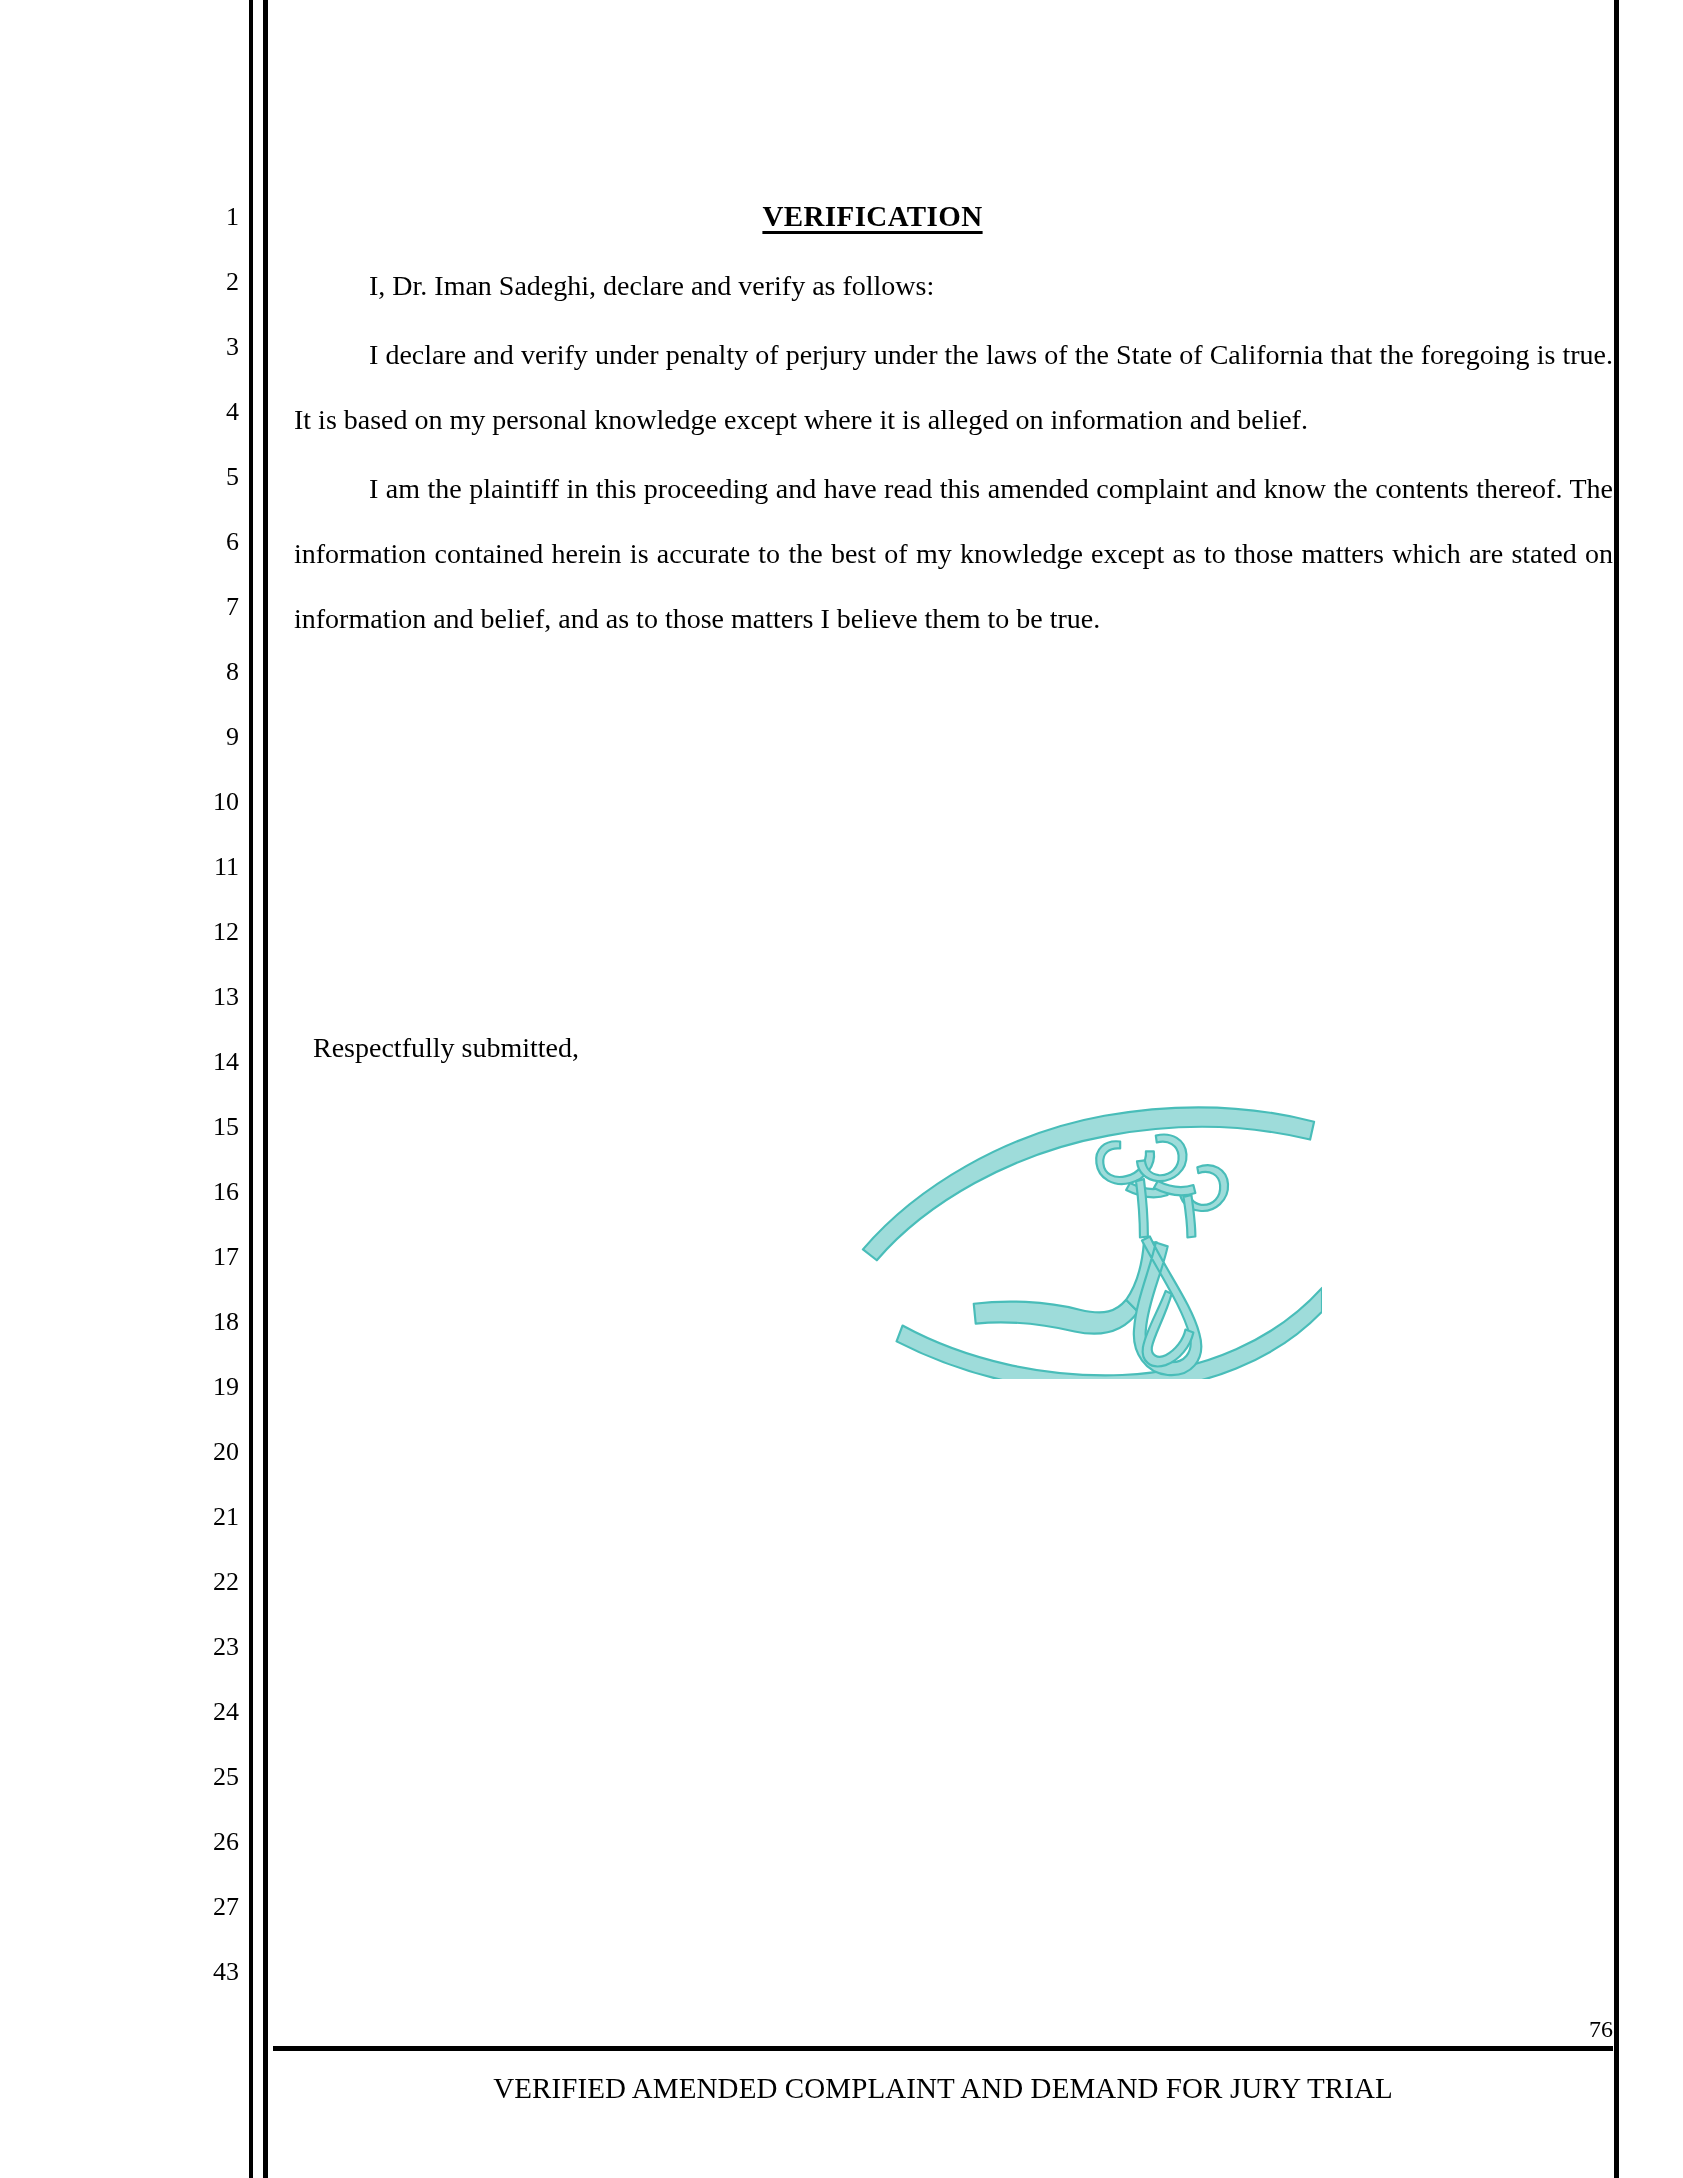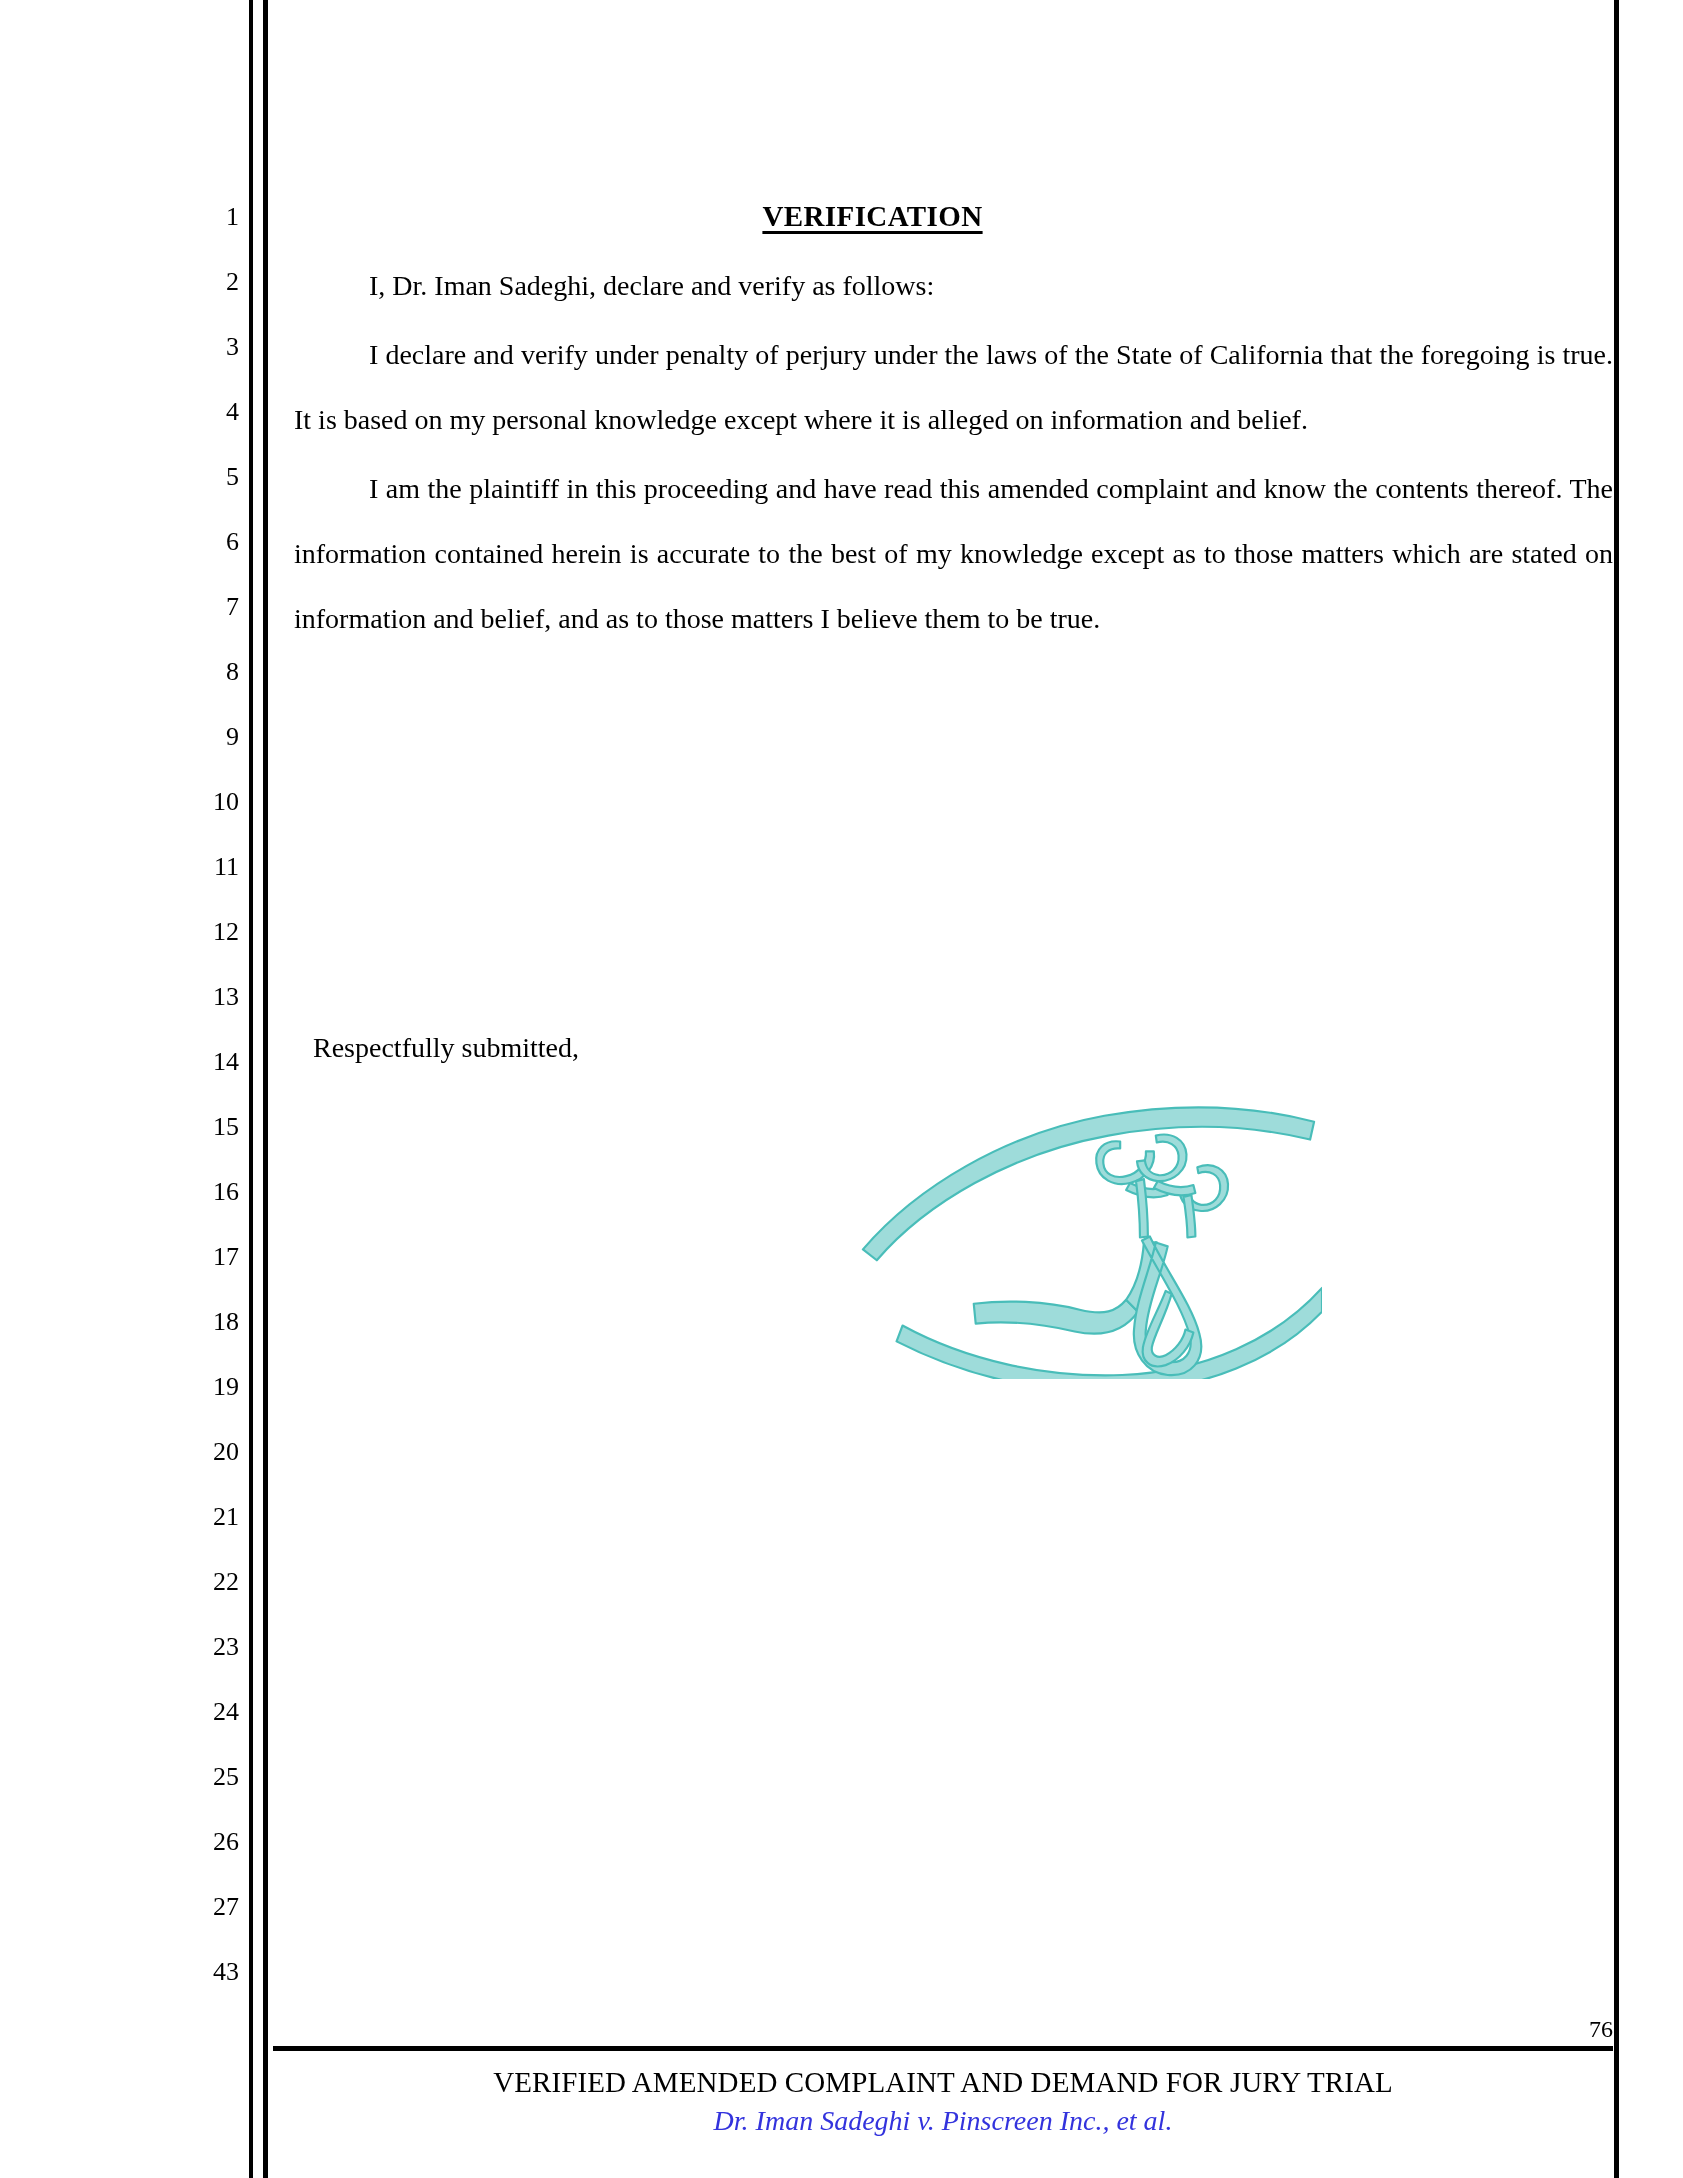--- a/index.html
+++ b/index.html
@@ -148,21 +148,21 @@
     text-align: right;
   }
   #footer-rule {
     height: 5px;
     background: #000000;
     margin-top: 4px;
   }
   #footer-title {
     font-size: 29px;
     line-height: 40px;
-    margin-top: 11px;
+    margin-top: 17px;
     letter-spacing: 0.1px;
   }
   #footer-case {
     font-size: 28px;
     line-height: 38px;
     font-style: italic;
   }
 </style>
 </head>
 <body>
@@ -267,17 +267,16 @@
       </svg>
     </div>
 
 
   </div>
 
   <div id="footer">
     <div id="page-number">76</div>
     <div id="footer-rule" style="background: rgb(0, 0, 0);"></div>
     <div id="footer-title">VERIFIED AMENDED COMPLAINT AND DEMAND FOR JURY TRIAL</div>
-    <div id="footer-case" style="color: rgb(51, 51, 221);">Dr. Iman Sadeghi v. Pinscreen Inc., et al.</div>
   </div>
 
 </div>
 
 
 </body></html>

